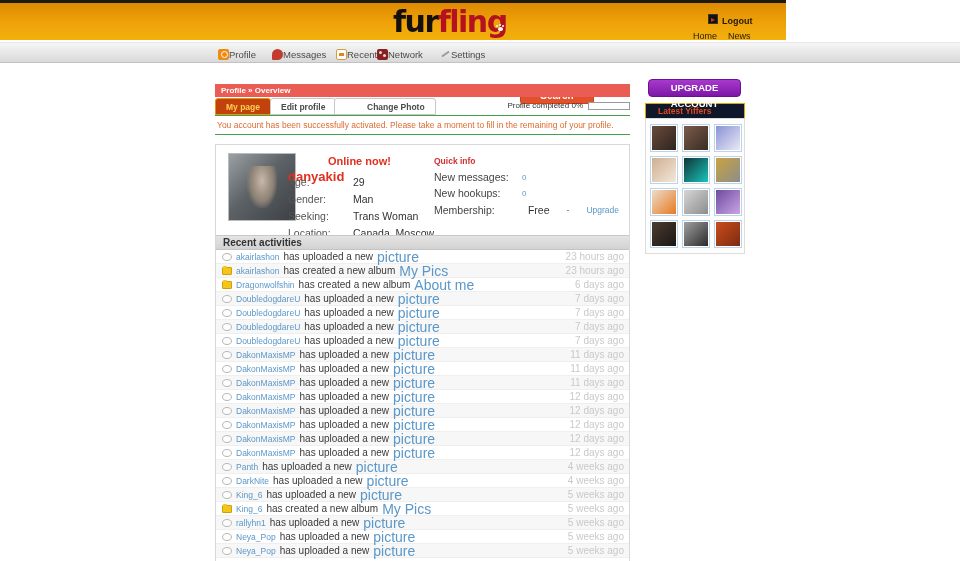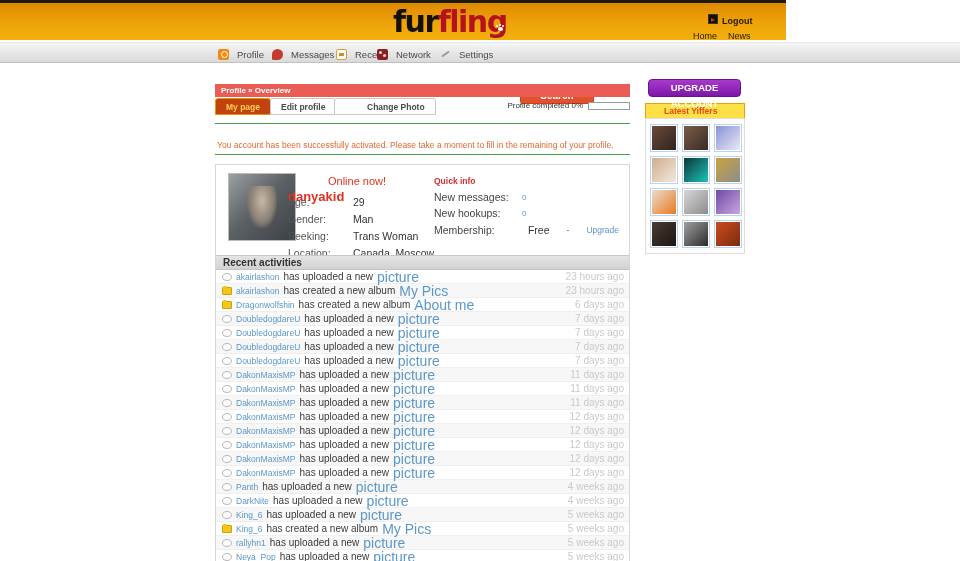--- a/index.html
+++ b/index.html
@@ -28,21 +28,21 @@
                 border-top:2px solid transparent; border-bottom:2px solid transparent;
                 border-left:4px solid #c83a20; }
   .home { left:693px; top:28px; }
   .news { left:728px; top:28px; }
 
   
   .navbar { position:absolute; left:0; top:42px; width:960px; height:21px;
             background:linear-gradient(180deg,#f6f6f6,#d9d9d9);
             border-bottom:1px solid #c2c2c2; border-top:1px solid #e8e8e8; }
   .nav-item { position:absolute; top:4px; height:14px; display:flex; align-items:center;
-              gap:8px; cursor:pointer;justify-content:space-between; }
+              gap:0; cursor:pointer;justify-content:space-between; }
   .nav-item span.lbl { font-size:9.5px; color:#4a4a4a; }
   .nav-ico { width:11px; height:11px; border-radius:2px; position:relative; flex:none; }
   .profile-icon { background:#ef8b12; }
   .profile-icon:after { content:""; position:absolute; left:3px; top:2px; width:5px; height:5px;
                         border:1.5px solid #fff; border-radius:50%; }
   .messages-icon { background:#c23a30; border-radius:50% 50% 50% 10%; }
   .media-icon { background:#fff; border:1px solid #d0a040; }
   .media-icon:after { content:""; position:absolute; left:2px; top:3px; width:5px; height:3px;
                       background:#e8821a; }
   .network-icon { background:#8a1f1f; }
@@ -63,33 +63,33 @@
   .tabs-row { position:relative; height:17px; margin-top:1px; }
   .tab { position:absolute; top:0; height:17px; font-size:8.5px; font-weight:bold;
          line-height:16px; padding:0 10px; cursor:pointer; border:1px solid #c8c8c8;
          border-radius:3px 3px 0 0; background:#fff; color:#4a4a4a; }
   .tab.active { background:#c2410c; border-color:#e09a08; color:#fdd052; }
   .tab1 { left:0; } .tab2 { left:55px; } .tab3 { left:119px;padding-left:32px; }
   .progress-wrap { position:absolute; right:0; top:3px; display:flex; align-items:center; gap:5px; }
   .progress-label { font-size:8px; color:#333; }
   .progress-bar { width:42px; height:8px; border:1px solid #9a9a9a; background:#fff; }
   .progress-fill { height:100%; background:#8bc34a; }
-  .notice { margin-top:8px; border-top:1px solid #44a04a; border-bottom:1px solid #44a04a;
-            font-size:8.5px; color:#de6a2e; padding:16px 0 4px 2px; }
+  .notice { margin-top:0; border-top:1px solid #44a04a; border-bottom:1px solid #44a04a;
+            font-size:8.5px; color:#de6a2e; padding:4px 0 4px 2px; }
 
   
   .card { margin-top:9px; border:1px solid #d8d8d8; background:#fff; height:419px;
           position:relative; overflow:hidden; }
   .pphoto { position:absolute; left:12px; top:8px; width:68px; height:68px;
             background:linear-gradient(135deg,#9aa0a4 0%,#5d6266 45%,#3c4044 100%);
             border:1px solid #bbb; }
   .pphoto:after { content:""; position:absolute; left:18px; top:12px; width:30px; height:42px;
             background:radial-gradient(ellipse at 50% 35%, #c9b8a8 0%, #8a8074 55%, transparent 75%); }
   .pname { position:absolute; left:72px; top:24px; font-size:13px; font-weight:bold; color:#e03020; cursor:pointer; }
-  .ponline { position:absolute; left:112px; top:10px; font-size:11px; font-weight:normal; color:#e03020; }
+  .ponline { position:absolute; left:112px; top:10px; font-size:11px; font-weight:bold; color:#e03020; }
   .pfields { position:absolute; left:72px; top:28px; }
   .pfield { display:flex; height:17px; align-items:center; }
   .pfield .fl { width:65px; font-size:10.5px; color:#555; }
   .pfield .fv { font-size:10.5px; color:#333; }
   .qi-title { position:absolute; left:218px; top:11px; font-size:8.5px; font-weight:bold; color:#d03030; }
   .qi-rows { position:absolute; left:218px; top:24px; width:185px; }
   .qi-row { display:flex; height:16px; align-items:center; }
   .qi-row .ql { width:88px; font-size:10.5px; color:#444; }
   .qi-row .qv { font-size:8px; color:#5b97c9; cursor:pointer; }
   .qi-mem { display:flex; height:18px; align-items:center;gap:14px; }
@@ -116,22 +116,22 @@
   .a-obj { font-size:14px; color:#5b97c9; cursor:pointer; white-space:nowrap; }
   .a-time { margin-left:auto; font-size:10px; color:#c9c9c9; white-space:nowrap; }
 
   
   .sidebar { position:absolute; left:645px; top:79px; width:100px; }
   .upgrade-btn { width:93px; height:18px; margin-left:3px;
                  background:linear-gradient(180deg,#a83ace,#7d17a6);
                  border:1px solid #6a1090; border-radius:4px; color:#fff;
                  font-size:9.5px; font-weight:bold; text-align:center; line-height:16px;
                  cursor:pointer; }
-  .yiffers-hd { margin-top:6px; height:15px; background:#fde047; color:#e04a1a;
-                font-size:8.5px; font-weight:bold; line-height:15px; padding-left:18px;
+  .yiffers-hd { margin-top:6px; height:15px; background:#0f172a; color:#e04a1a;
+                font-size:8.5px; font-weight:bold; line-height:15px; padding-left:12px;
                 border:1px solid #dda506; border-bottom:none; }
   .yiffers-card { background:#fdfdfd; border:1px solid #ddd; padding:5px 4px;
                   display:grid; grid-template-columns:repeat(3,1fr); gap:4px; }
   .mini-av { width:28px; height:28px; border:1px solid #b9d5eb; background:#fff;
              padding:1px; cursor:pointer; }
   .mini-av .img { width:100%; height:100%; }
 </style>
 </head>
 <body>
 

